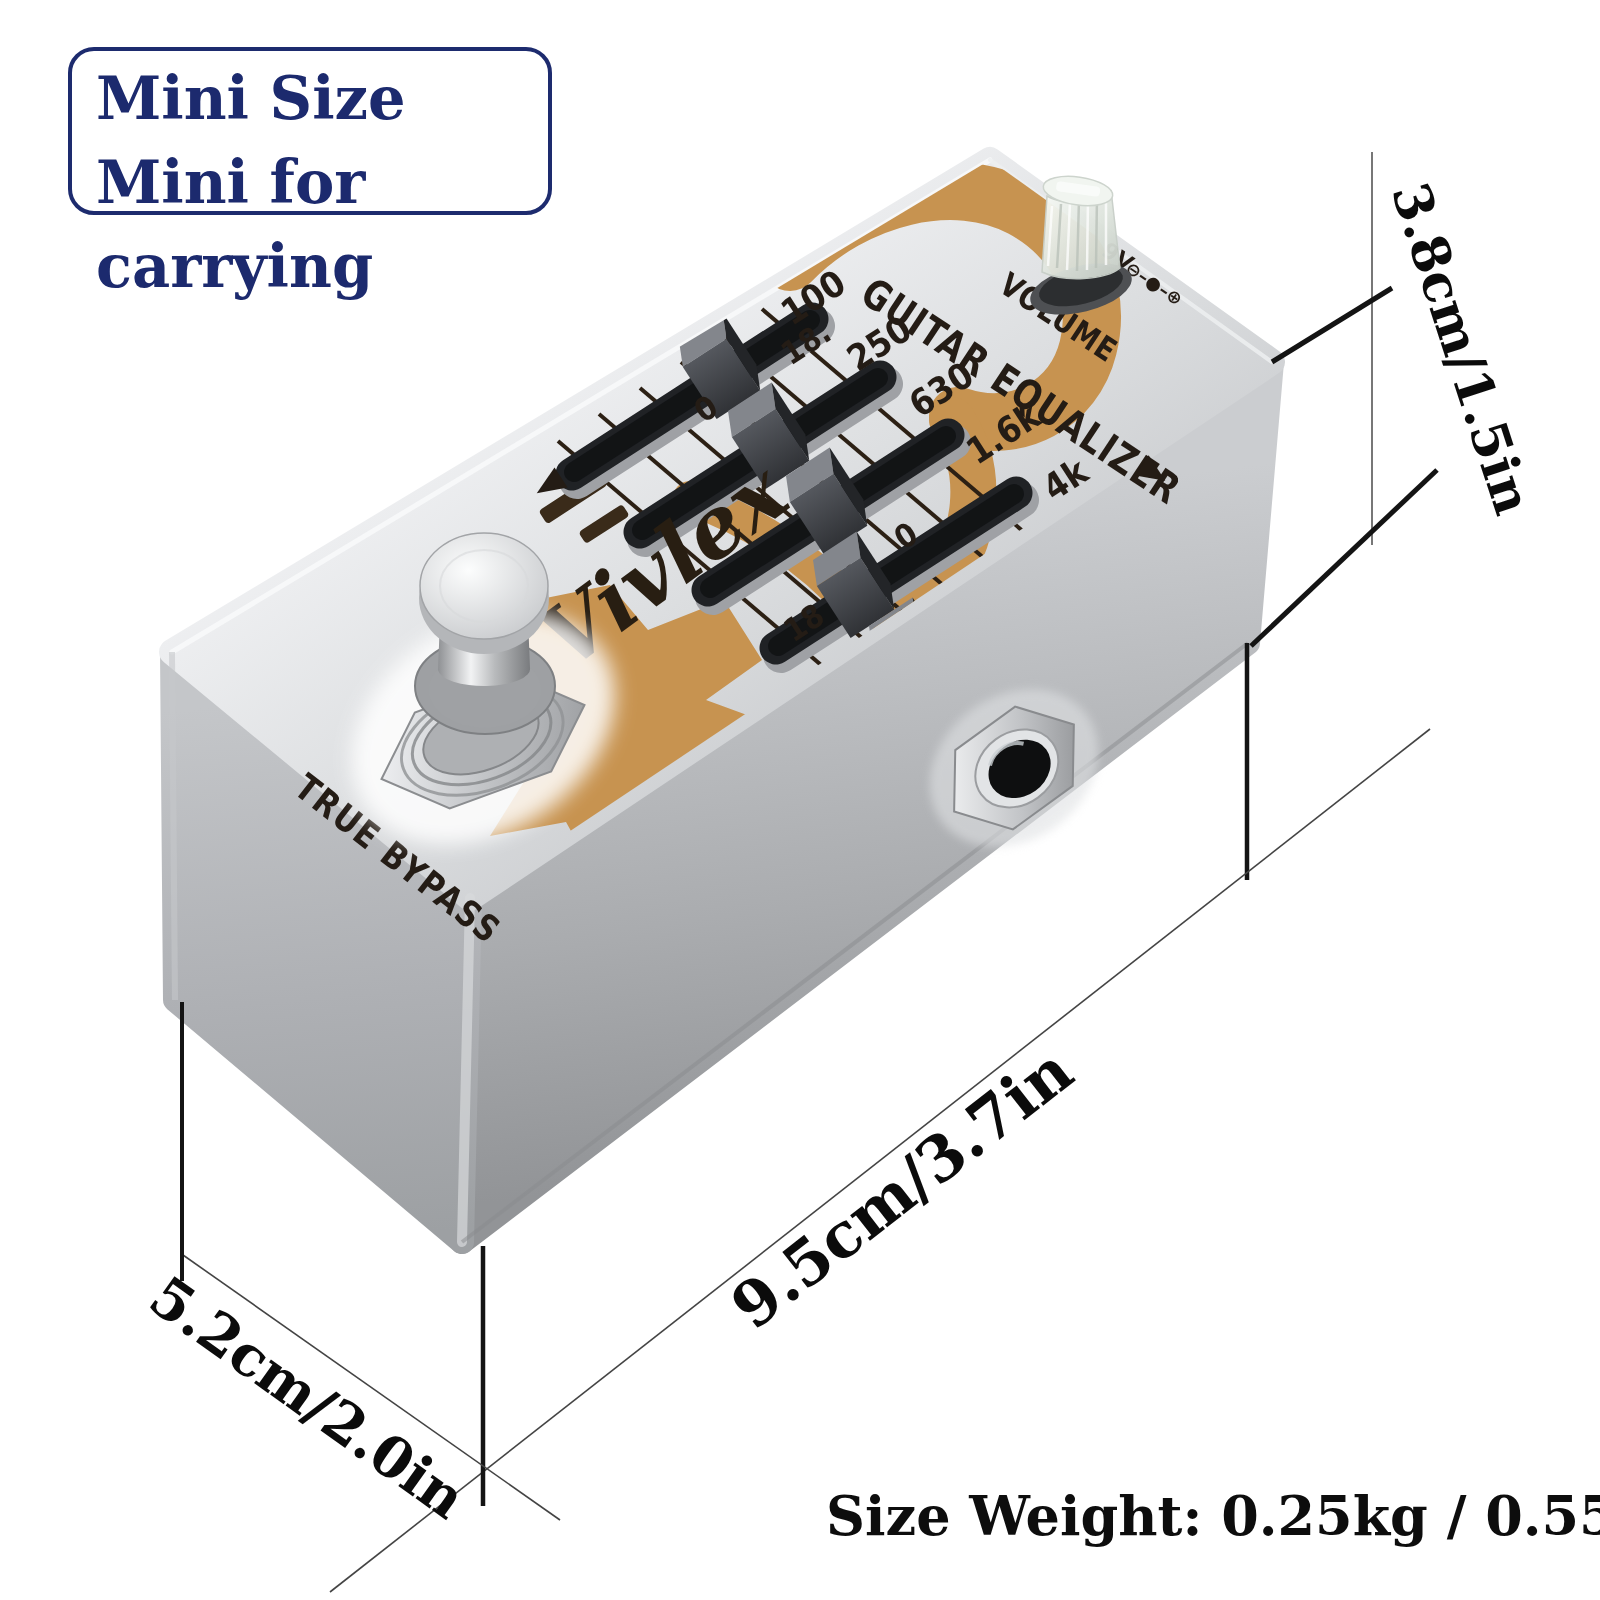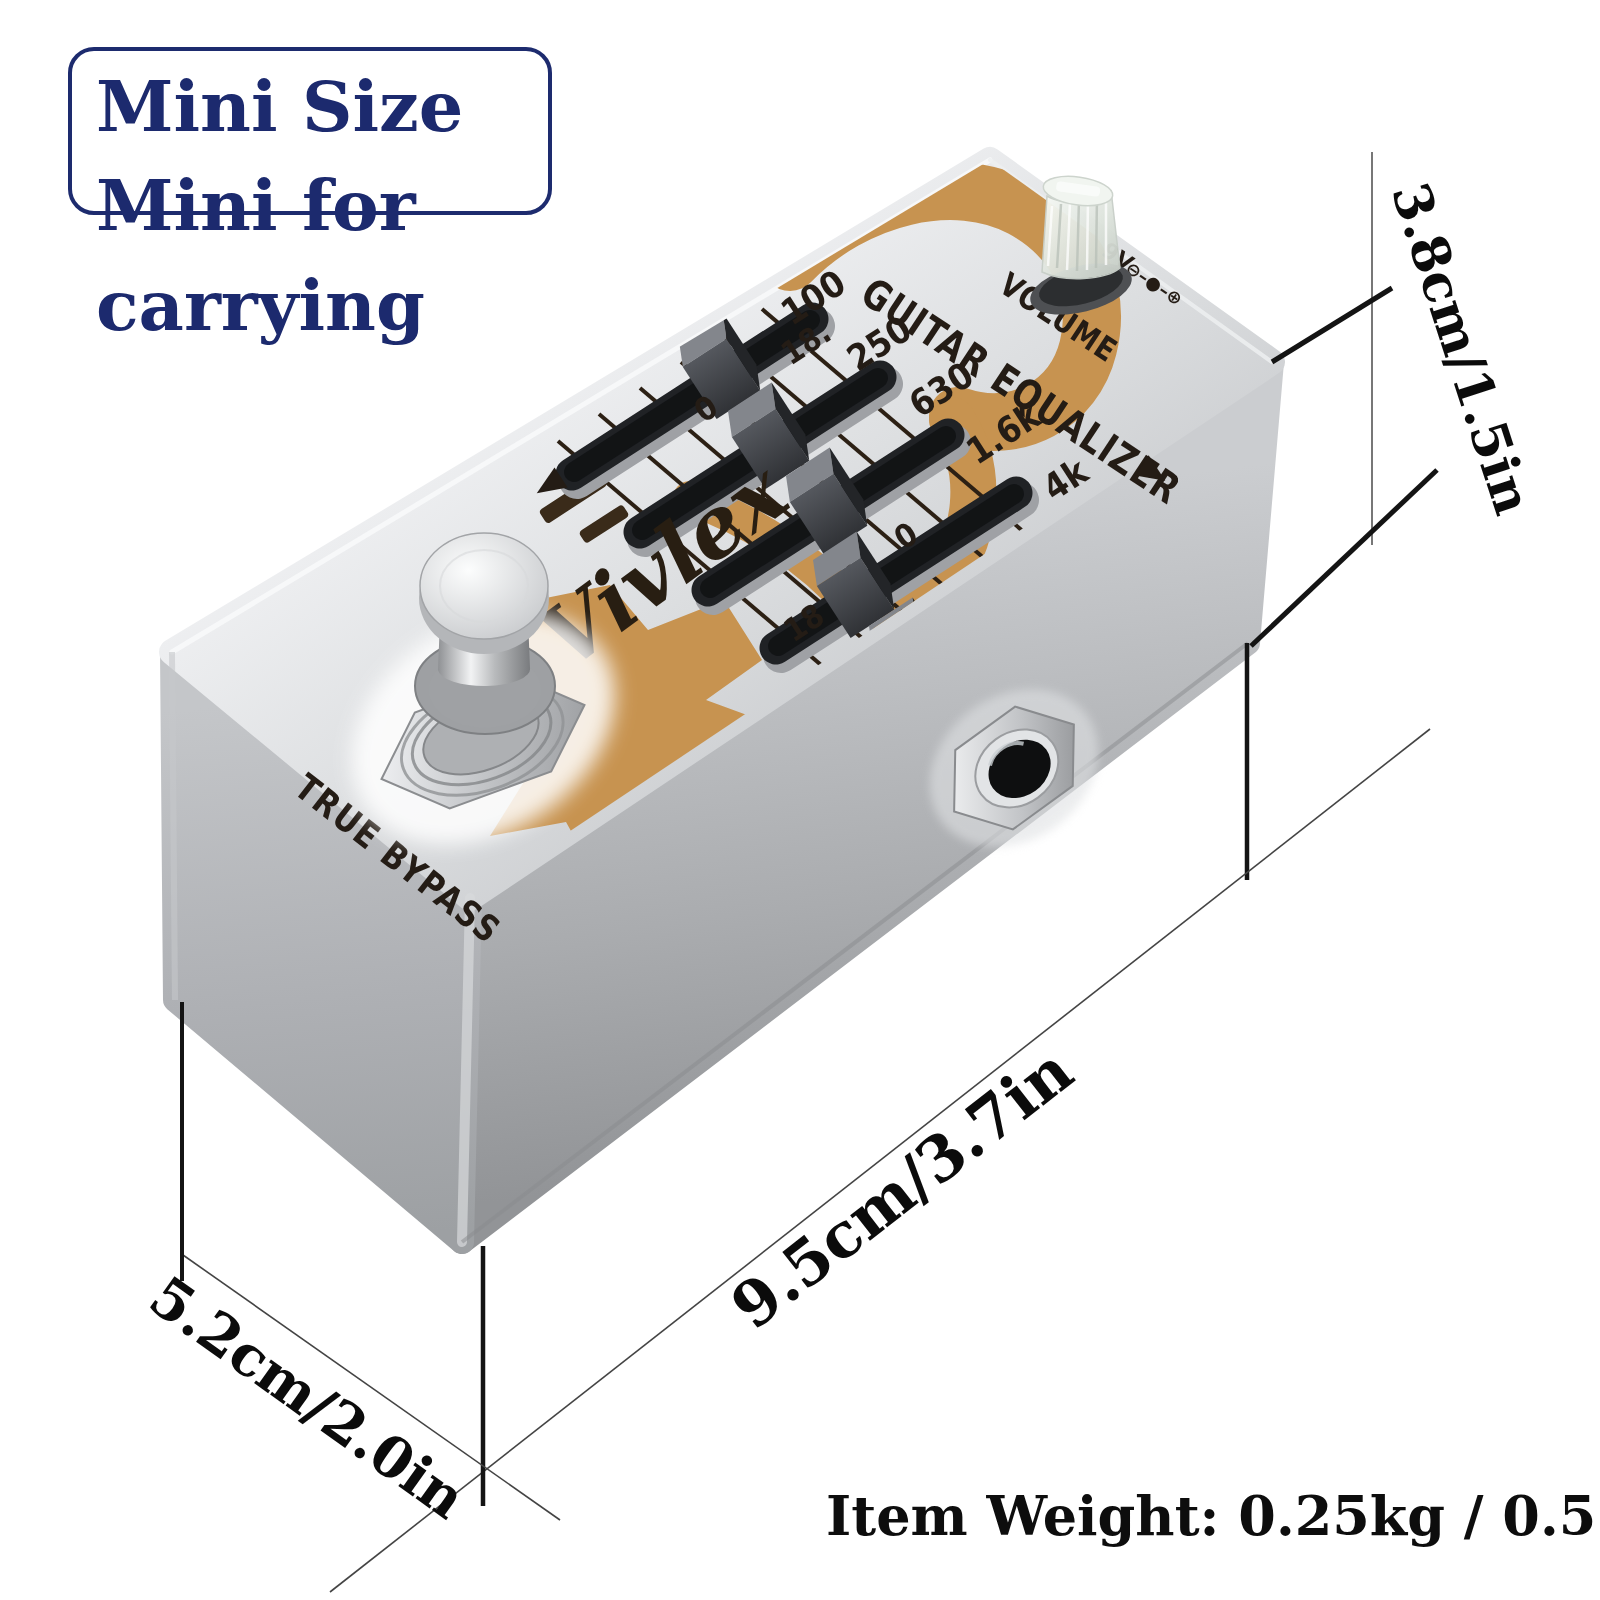--- a/index.html
+++ b/index.html
@@ -1,21 +1,21 @@
 <!DOCTYPE html>
 <html><head>
 <meta charset="utf-8">
 <style>
   html,body{margin:0;padding:0;background:#fff;}
   #stage{position:relative;width:1600px;height:1600px;background:#fff;overflow:hidden;
          font-family:"DejaVu Serif","Liberation Serif",serif;}
   #scene{position:absolute;left:0;top:0;}
   .badge{position:absolute;left:68px;top:47px;width:484px;height:168px;
          border:4px solid #1d2b6e;border-radius:26px;box-sizing:border-box;
-         padding:6px 0 0 24px;color:#1c2a6e;font-weight:bold;font-size:70px;line-height:1.42;
+         padding:6px 0 0 24px;color:#1c2a6e;font-weight:bold;font-size:59px;line-height:1.42;
          font-family:"DejaVu Serif","Liberation Serif",serif;}
   .dimlabel{position:absolute;width:460px;text-align:center;white-space:nowrap;
             color:#0b0b0b;font-weight:bold;font-family:"DejaVu Serif","Liberation Serif",serif;}
   #dim-height{left:1232px;top:318px;font-size:52px;transform:rotate(72deg);}
   #dim-length{left:672px;top:1152px;font-size:62px;transform:rotate(-38deg);}
   #dim-width{left:78px;top:1364px;font-size:56px;transform:rotate(35.5deg);}
   .weight{position:absolute;left:826px;top:1484px;font-size:54px;font-weight:bold;color:#0d0d0d;
           white-space:nowrap;font-family:"DejaVu Serif","Liberation Serif",serif;}
   .svgtext{font-family:"DejaVu Sans","Liberation Sans",sans-serif;font-weight:bold;fill:#241c15;}
   .brandtext{font-family:"DejaVu Serif","Liberation Serif",serif;font-weight:bold;font-style:italic;fill:#281e12;}
@@ -259,16 +259,16 @@
   <div class="badge">
     <div>Mini Size</div>
     <div>Mini for carrying</div>
   </div>
 
   <div id="dim-height" class="dimlabel">3.8cm/1.5in</div>
   <div id="dim-length" class="dimlabel">9.5cm/3.7in</div>
   <div id="dim-width" class="dimlabel">5.2cm/2.0in</div>
 
   <div class="weight">
-    <span>Item Weight:</span>
+    <span>Size Weight:</span>
     <span>0.25kg / 0.55lb</span>
   </div>
 </div>
 
 </body></html>

